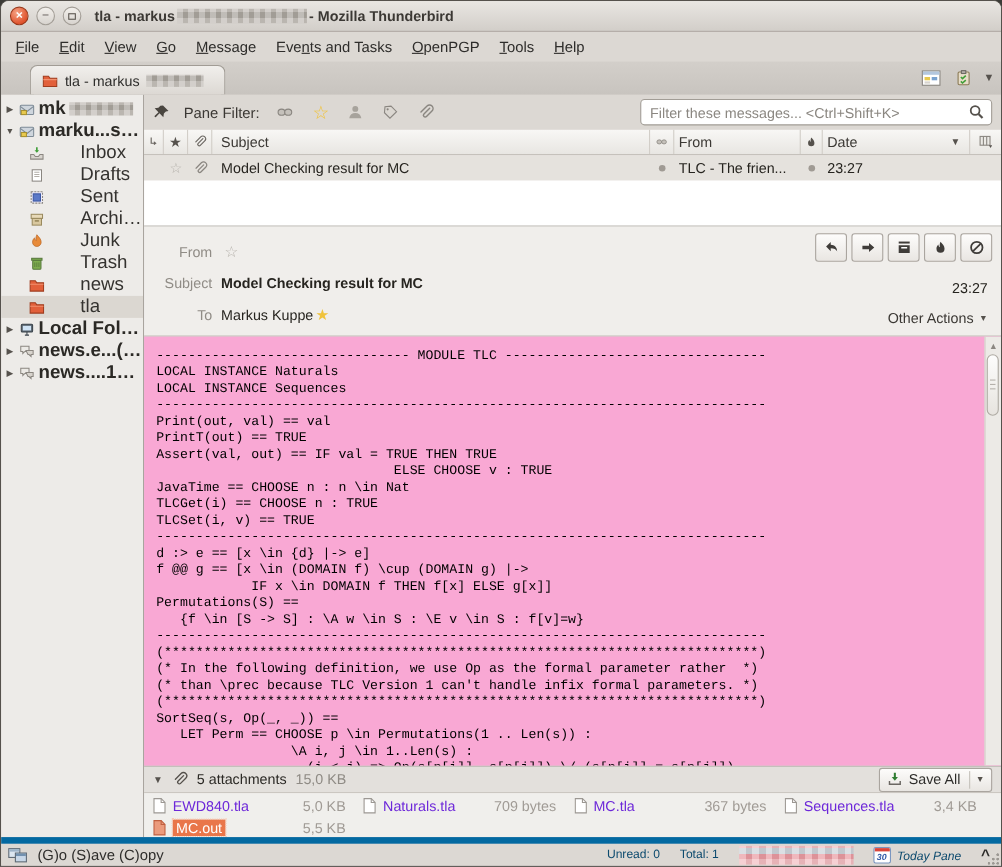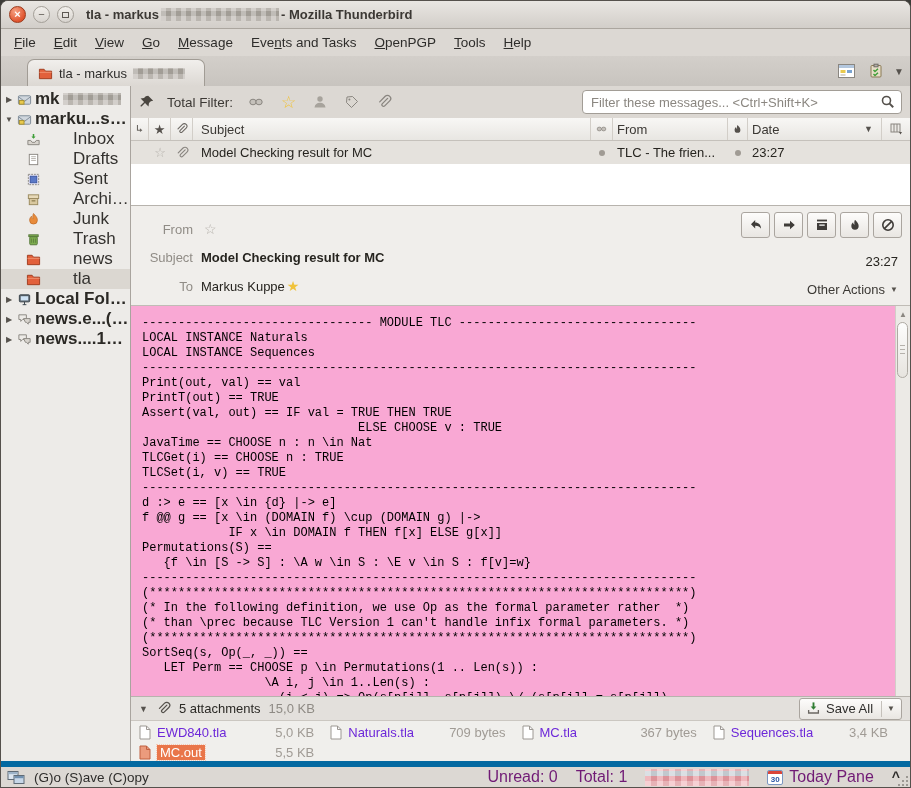--- a/index.html
+++ b/index.html
@@ -126,22 +126,22 @@
   .afile { display:flex; align-items:center; gap:6px; padding-right:16px; min-width:0; }
   .afile .aname { color:#6d28d9; white-space:nowrap; }
   .afile .asize { margin-left:auto; color:#a09b95; white-space:nowrap; }
   .afile.sel .aname { background:#e9764a; color:#fff; outline:1px dotted #f7c9b4; padding:0 3px; }
 
   
   .statusbar { height:26px; flex:0 0 26px; background:#dcd8d3; border-top:6px solid #0369a1;
                display:flex; align-items:center; padding:0 10px 0 6px; gap:8px; position:relative; }
   .sb-short { font-size:13.5px; color:#2e2d2b; }
   .sb-right { margin-left:auto; display:flex; align-items:center; gap:18px; }
-  .sb-text { font-size:16px; color:#701a75; }
-  .todaypane { display:flex; align-items:center; gap:6px; }
+  .sb-text { font-size:11px; color:#0c4a6e; }
+  .todaypane { display:flex; align-items:flex-end; gap:6px;font-style:italic; }
   .calicon { width:16px; height:15px; background:#fff; border:1px solid #7a96c0; border-radius:2px; position:relative; overflow:hidden; }
   .calicon .caltop { height:3px; background:#d9453a; }
   .calicon .calnum { display:block; text-align:center; font-size:8px; font-weight:bold; color:#2b56a5; line-height:11px; }
   .chev { font-weight:bold; font-size:14px; color:#2e2d2b; }
   .grip { position:absolute; right:1px; bottom:1px; width:11px; height:11px;
           background:radial-gradient(circle at 9px 2px,#9c9893 1px,transparent 1.5px),
                      radial-gradient(circle at 9px 6px,#9c9893 1px,transparent 1.5px),
                      radial-gradient(circle at 5px 6px,#9c9893 1px,transparent 1.5px),
                      radial-gradient(circle at 9px 10px,#9c9893 1px,transparent 1.5px),
                      radial-gradient(circle at 5px 10px,#9c9893 1px,transparent 1.5px),
@@ -318,21 +318,21 @@
         <span class="flabel">news....1772)</span>
       </div>
     </div>
 
     <div class="rightcol">
 
       <div class="ftoolbar">
         <svg width="16" height="16" viewBox="0 0 16 16">
             <path d="M9.2 1.8l5 5-2.4.5-1.8 1.8-.5 3.4L6 9 2.6 12.6l-.9-.2-.2-.9L5.1 8 1.6 4.5 5 4l1.8-1.8z" fill="#4a4640"></path>
           </svg>
-        <span class="qf-label">Total Filter:</span>
+        <span class="qf-label">Pane Filter:</span>
         <div class="qf-icons">
           <svg width="18" height="16" viewBox="0 0 18 16">
               <ellipse cx="6" cy="8" rx="3.2" ry="2.8" fill="#c5c1bb" stroke="#8a8680"></ellipse>
               <ellipse cx="12" cy="8" rx="3.2" ry="2.8" fill="#c5c1bb" stroke="#8a8680"></ellipse>
               <path d="M9 8h.2" stroke="#8a8680"></path>
             </svg>
           <span class="star-y" style="font-size:17px;">☆</span>
           <svg width="16" height="16" viewBox="0 0 16 16">
               <circle cx="8" cy="5" r="2.7" fill="#a7a39c"></circle>
               <path d="M2.5 13.5c.5-3.2 2.5-4.7 5.5-4.7s5 1.5 5.5 4.7z" fill="#a7a39c"></path>

